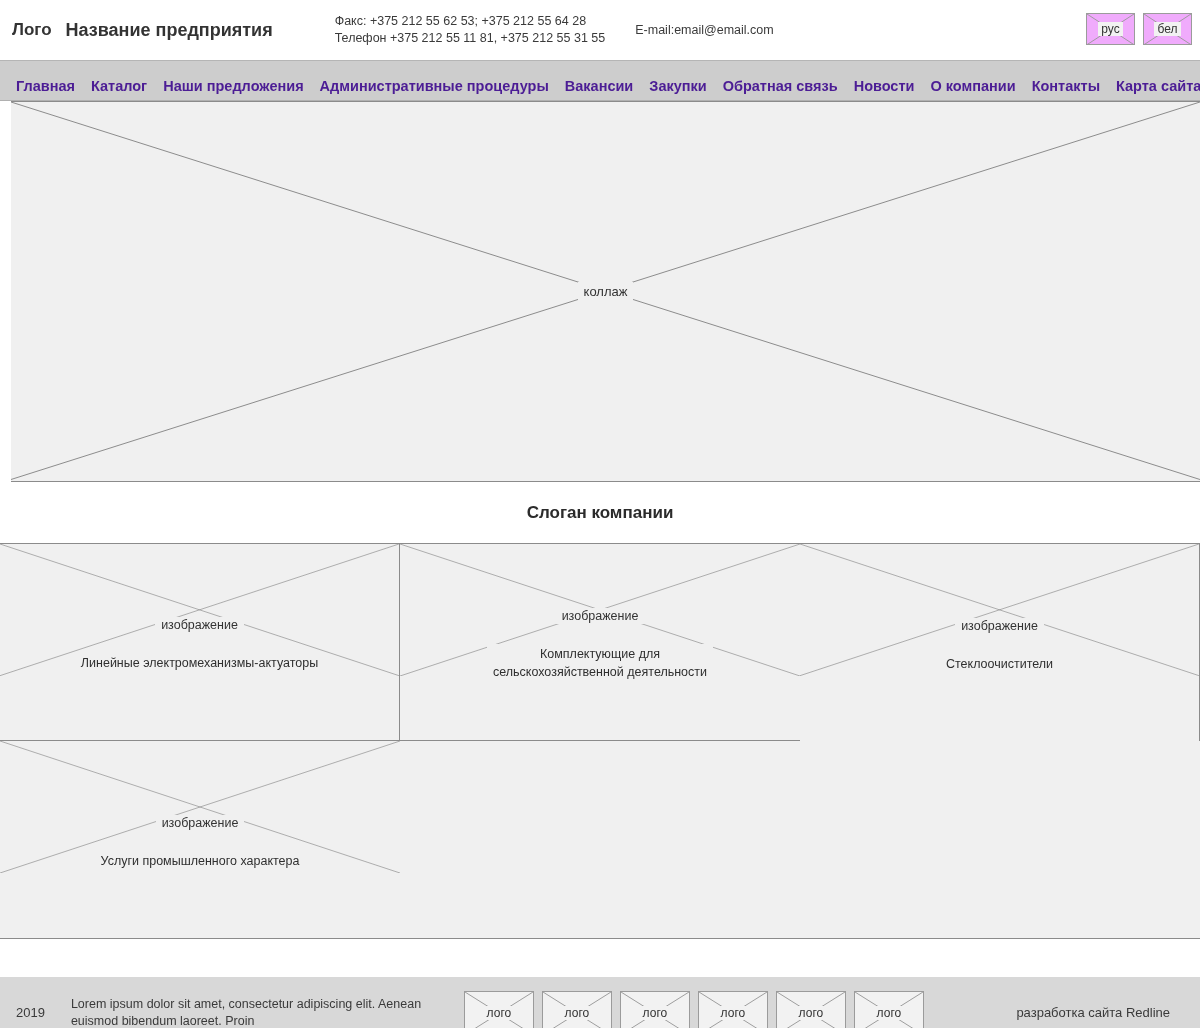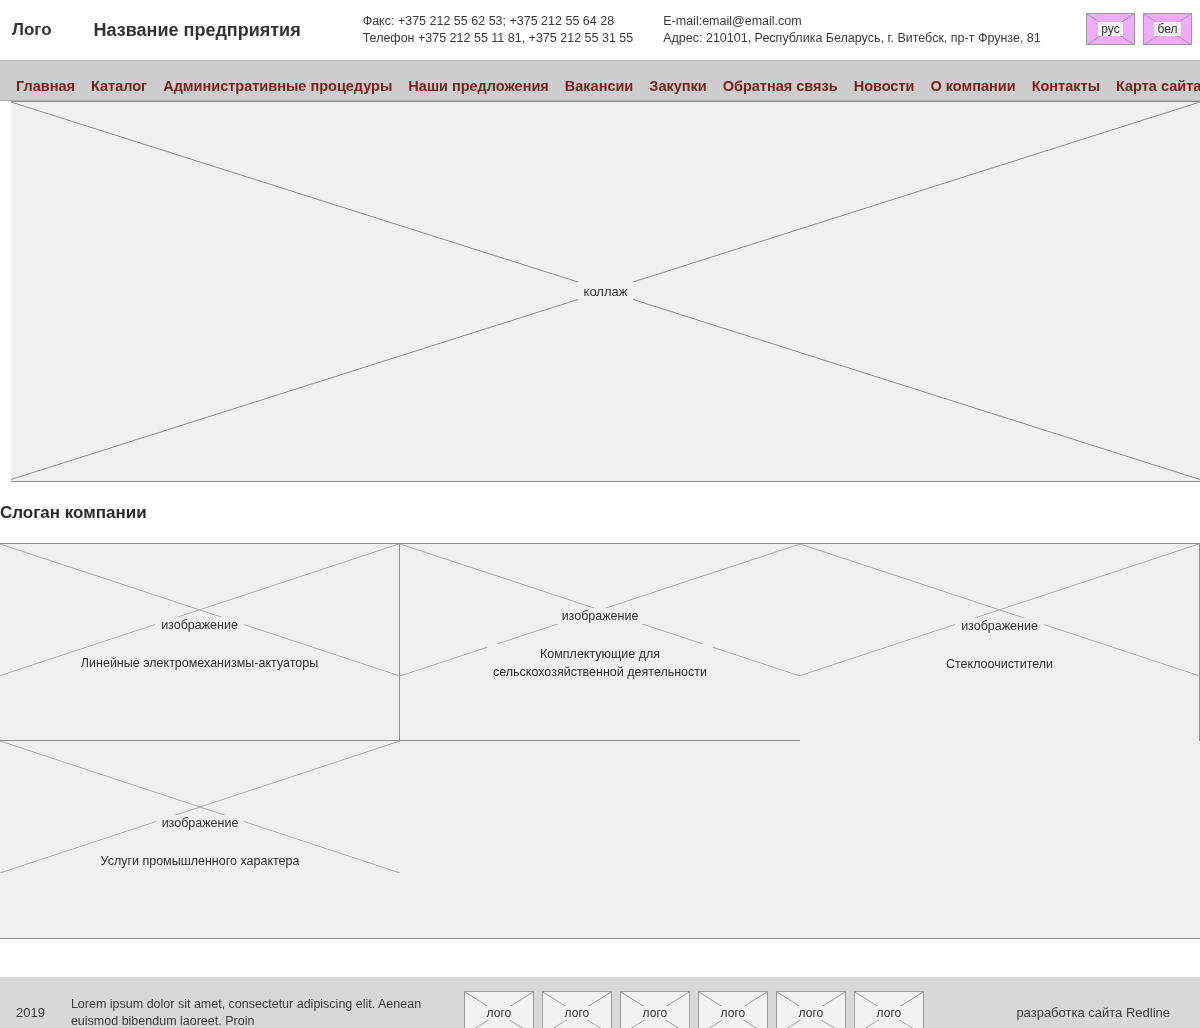--- a/index.html
+++ b/index.html
@@ -26,21 +26,21 @@
     font-size: 17px;
     font-weight: bold;
     color: #333333;
     margin-left: 12px;
     white-space: nowrap;
   }
   .company-name {
     font-size: 18px;
     font-weight: bold;
     color: #333333;
-    margin-left: 42px;
+    margin-left: 14px;
     white-space: nowrap;
   }
   .contacts {
     display: flex;
     margin-left: 62px;
     gap: 30px;
   }
   .contact-col { display: flex; flex-direction: column; justify-content: center; }
   .contact-line {
     font-size: 12.5px;
@@ -87,21 +87,21 @@
     height: 40px;
     background: #cdcdcd;
     display: flex;
     align-items: center;
     padding: 0 8px;
     border-bottom: 1px solid #b0b0b0;
   }
   .nav-item {
     font-size: 14.5px;
     font-weight: bold;
-    color: #7f1d1d;
+    color: #4c1d95;
     padding: 0 8px;
     white-space: nowrap;
     cursor: pointer;
     line-height: 40px;
     margin-top: 10px;
   }
 
   
   .collage {
     position: relative;
@@ -123,21 +123,21 @@
     background: #f0f0f0;
     padding: 2px 6px;
   }
 
   
   .slogan-wrap {
     height: 61px;
     background: #ffffff;
     display: flex;
     align-items: center;
-    justify-content: flex-start;
+    justify-content: center;
   }
   .slogan {
     font-size: 17px;
     font-weight: bold;
     color: #2b2b2b;
   }
 
   
   .cards {
     display: grid;
@@ -247,21 +247,20 @@
   <div class="logo-text">Лого</div>
   <div class="company-name">Название предприятия</div>
 
   <div class="contacts">
     <div class="contact-col">
       <div class="contact-line">Факс: +375 212 55 62 53; +375 212 55 64 28</div>
       <div class="contact-line">Телефон +375 212 55 11 81, +375 212 55 31 55</div>
     </div>
     <div class="contact-col">
       <div class="contact-line">E-mail:email@email.com</div>
-      <div class="contact-line">Адрес: 210101, Республика Беларусь, г. Витебск, пр-т Фрунзе, 81</div>
     </div>
   </div>
 
   <div class="lang-group">
     <div class="lang-btn">
       <svg class="xcross" viewBox="0 0 49 32" preserveAspectRatio="none">
         <line x1="0" y1="0" x2="49" y2="32"></line>
         <line x1="49" y1="0" x2="0" y2="32"></line>
       </svg>
       <span class="lbl">рус</span>
@@ -272,22 +271,22 @@
         <line x1="49" y1="0" x2="0" y2="32"></line>
       </svg>
       <span class="lbl">бел</span>
     </div>
   </div>
 </div>
 
 <nav class="nav">
   <div class="nav-item">Главная</div>
   <div class="nav-item">Каталог</div>
+  <div class="nav-item">Наши предложения</div>
   <div class="nav-item">Административные процедуры</div>
-  <div class="nav-item">Наши предложения</div>
   <div class="nav-item">Вакансии</div>
   <div class="nav-item">Закупки</div>
   <div class="nav-item">Обратная связь</div>
   <div class="nav-item">Новости</div>
   <div class="nav-item">О компании</div>
   <div class="nav-item">Контакты</div>
   <div class="nav-item">Карта сайта</div>
 </nav>
 
 <div class="collage">

